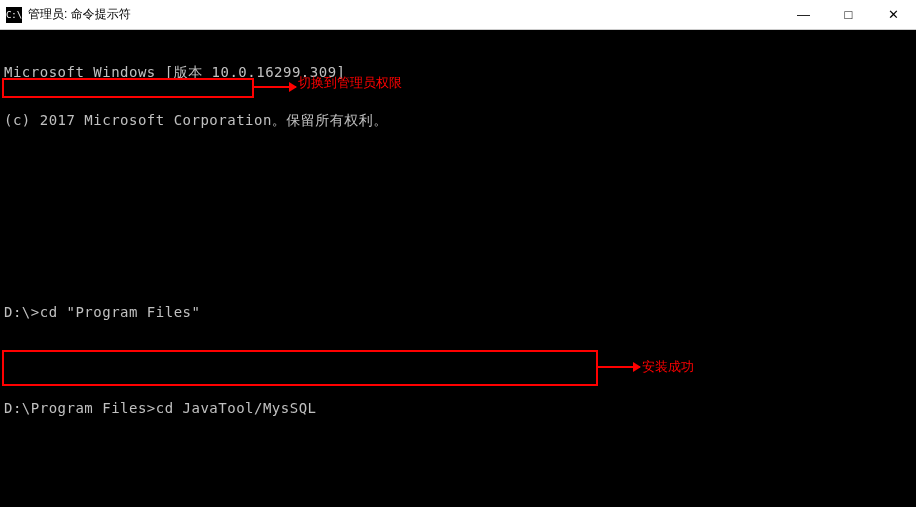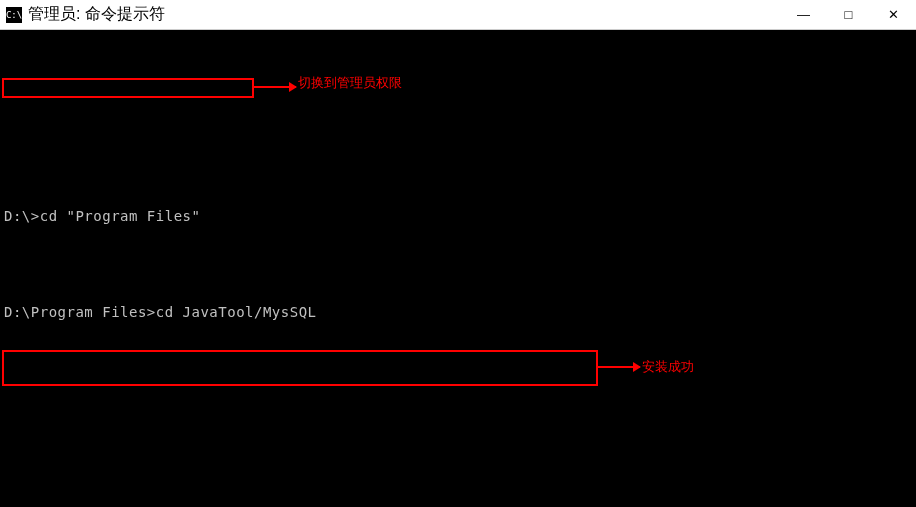--- a/index.html
+++ b/index.html
@@ -27,21 +27,21 @@
       margin-right: 6px;
       display: flex;
       align-items: center;
       justify-content: center;
       color: #fff;
       font-size: 9px;
       font-family: monospace;
     }
     .titlebar-text {
       color: #000;
-      font-size: 16px;
+      font-size: 12px;
       font-family: "Microsoft YaHei", "SimSun", sans-serif;
       flex: 1;
     }
     .window-controls {
       display: flex;
       height: 100%;
     }
     .window-btn {
       width: 45px;
       height: 100%;
@@ -137,20 +137,22 @@
   <div class="titlebar-icon">C:\</div>
   <div class="titlebar-text">管理员: 命令提示符</div>
   <div class="window-controls">
     <div class="window-btn">—</div>
     <div class="window-btn">□</div>
     <div class="window-btn">✕</div>
   </div>
 </div>
 
 <div class="terminal">
+  <div class="line">Microsoft Windows [版本 10.0.16299.309]</div>
+  <div class="line">(c) 2017 Microsoft Corporation。保留所有权利。</div>
   <div class="line"></div>
   <div class="line"></div>
   <div class="line"></div>
   <div class="line">D:\&gt;cd "Program Files"</div>
   <div class="line"></div>
   <div class="line">D:\Program Files&gt;cd JavaTool/MysSQL</div>
   
   
   
   

